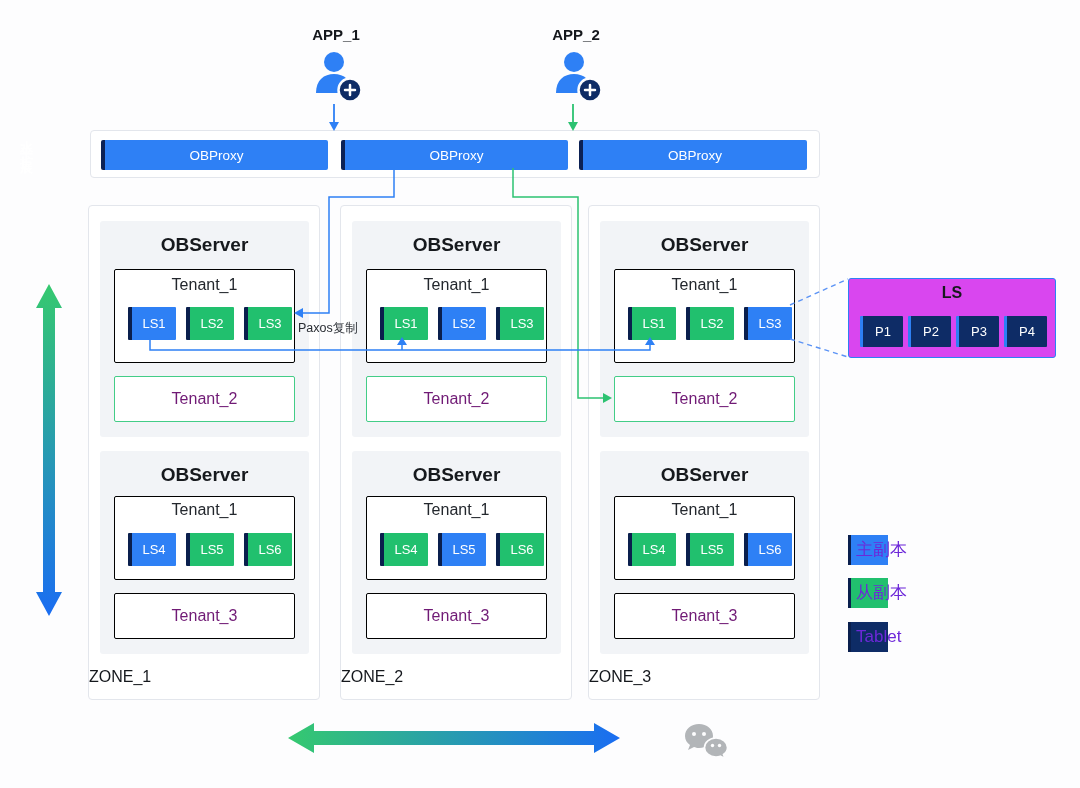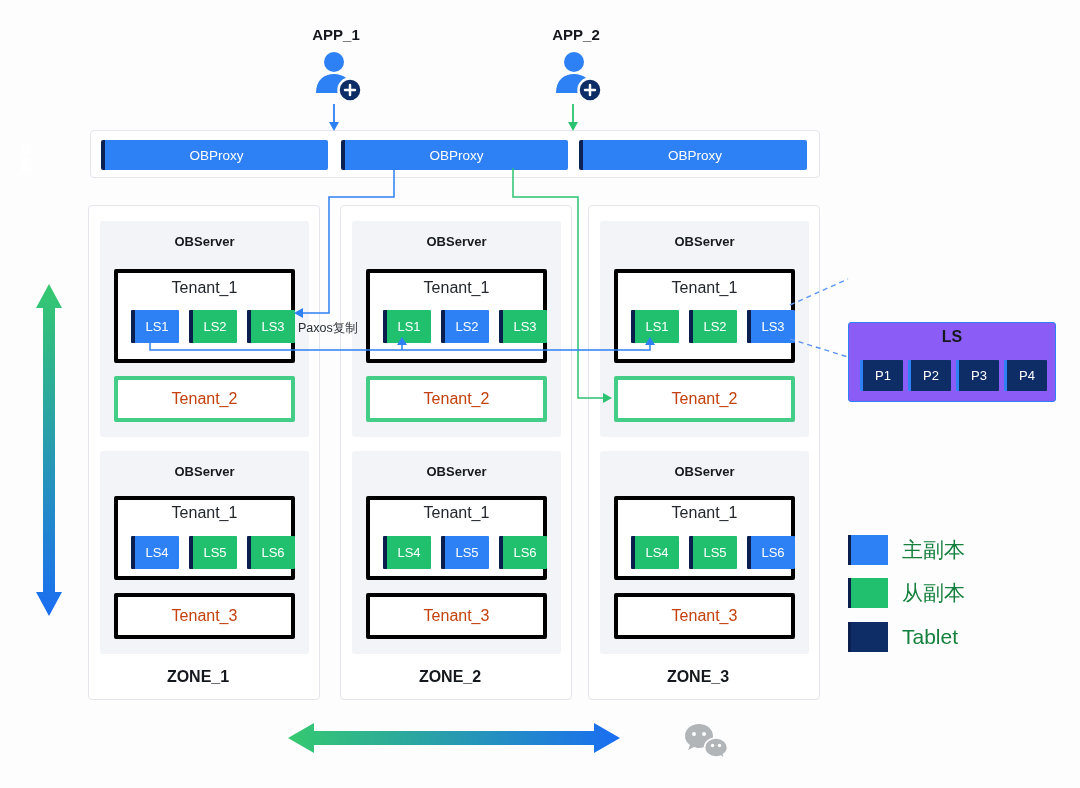--- a/index.html
+++ b/index.html
@@ -11,48 +11,48 @@
 
   .proxy-wrap{position:absolute;left:90px;top:130px;width:730px;height:48px;background:#fff;border:1px solid #e3e6ec;border-radius:4px;box-sizing:border-box;}
   .proxy{position:absolute;top:9px;height:30px;background:#2e80f5;border-left:4px solid #0c2154;color:#fff;font-size:13.5px;display:flex;align-items:center;justify-content:center;border-radius:2px;box-sizing:border-box;}
   .proxy.p1{left:10px;width:227px}.proxy.p2{left:250px;width:227px}.proxy.p3{left:488px;width:228px}
 
   .zone{position:absolute;top:205px;width:232px;height:495px;background:#fff;border:1px solid #e3e6ec;border-radius:4px;box-sizing:border-box;}
   .zone.z1{left:88px}.zone.z2{left:340px}.zone.z3{left:588px}
   .server{position:absolute;left:11px;width:209px;background:#f2f4f7;border-radius:3px;}
   .server.top{top:15px;height:216px;}
   .server.bottom{top:245px;height:203px;}
-  .server-title{position:absolute;top:13px;left:0;right:0;text-align:center;font-weight:bold;font-size:13px;color:#16191d;}
-  .tenant{position:absolute;left:14px;width:181px;background:#fff;border:4px solid #000000;border-radius:2px;box-sizing:border-box;}
+  .server-title{position:absolute;top:13px;left:0;right:0;text-align:center;font-weight:bold;font-size:19px;color:#16191d;}
+  .tenant{position:absolute;left:14px;width:181px;background:#fff;border:1px solid #000000;border-radius:2px;box-sizing:border-box;}
   .tenant[data-border="green"]{border-color:#43cd87;}
   .t1t{top:48px;height:94px;}
   .t1b{top:45px;height:84px;}
   .t2{top:155px;height:46px;}
   .t3{top:142px;height:46px;}
   .tenant-title{position:absolute;top:6px;left:0;right:0;text-align:center;font-size:16px;color:#23272d;}
   .t1b .tenant-title{top:4px;}
-  .tenant-center{position:absolute;inset:0;display:flex;align-items:center;justify-content:center;font-size:16px;color:#c2410c;}
+  .tenant-center{position:absolute;inset:0;display:flex;align-items:center;justify-content:center;font-size:16px;color:#701a75;}
   .chip{position:absolute;width:48px;height:33px;color:#fff;font-size:13px;display:flex;align-items:center;justify-content:center;border-left:4px solid #0a1f4d;box-sizing:border-box;border-radius:1px;}
   .chip[data-type="primary"]{background:#2e80f5;}
   .chip[data-type="follower"]{background:#21c06e;}
   .t1t .chip{top:37px;} .t1b .chip{top:36px;}
   .chip.c1{left:13px}.chip.c2{left:71px}.chip.c3{left:129px}
-  .zone-label{position:absolute;top:462px;left:0;right:12px;text-align:center;font-weight:bold;font-size:16px;color:#15181d;}
-
-  .lsbox{position:absolute;left:848px;top:278px;width:208px;height:80px;background:#8b5cf6;border:1.5px solid #2e80f5;border-radius:3px;box-sizing:border-box;margin-top:44px;}
+  .zone-label{position:absolute;top:462px;left:0;right:12px;font-weight:normal;font-size:16px;color:#15181d;}
+
+  .lsbox{position:absolute;left:848px;top:278px;width:208px;height:80px;background:#d946ef;border:1.5px solid #2e80f5;border-radius:3px;box-sizing:border-box;}
   .lsbox-title{position:absolute;top:5px;left:0;right:0;text-align:center;font-weight:bold;font-size:16px;color:#16191d;}
   .pchip{position:absolute;top:37px;width:43px;height:31px;background:#0e2c66;border-left:3px solid #2e80f5;color:#fff;font-size:13px;display:flex;align-items:center;justify-content:center;box-sizing:border-box;border-radius:1px;}
   .pchip.k1{left:11px}.pchip.k2{left:59px}.pchip.k3{left:107px}.pchip.k4{left:155px}
 
   .legend-swatch{position:absolute;left:848px;width:40px;height:30px;border-left:3px solid #0a1f4d;box-sizing:border-box;}
   .legend-swatch[data-type="primary"]{background:#2e80f5;}
   .legend-swatch[data-type="follower"]{background:#21c06e;}
   .legend-swatch[data-type="tablet"]{background:#0e2c66;}
   .legend-swatch.r1{top:535px}.legend-swatch.r2{top:578px}.legend-swatch.r3{top:622px}
-  .legend-label{position:absolute;left:902px;height:30px;line-height:30px;font-size:21px;color:#15803d;}
+  .legend-label{position:absolute;left:856px;height:30px;line-height:30px;font-size:17px;color:#6d28d9;}
   .legend-label.r1{top:535px}.legend-label.r2{top:578px}.legend-label.r3{top:622px}
 
   .varrow{position:absolute;left:35px;top:284px;width:28px;height:332px;}
   .varrow-text{position:absolute;left:0;top:130px;width:28px;text-align:center;color:#fff;font-weight:bold;font-size:13px;writing-mode:vertical-rl;text-orientation:upright;letter-spacing:7px;left:7px;}
   .harrow{position:absolute;left:288px;top:720px;width:332px;height:36px;}
   .harrow-text{position:absolute;left:288px;top:720px;width:332px;height:36px;display:flex;align-items:center;justify-content:center;color:#fff;font-weight:bold;font-size:13.5px;letter-spacing:3px;}
 
   .paxos-label{position:absolute;left:298px;top:320px;font-size:12.5px;color:#2a2e34;}
 
   .watermark{position:absolute;left:683px;top:722px;display:flex;align-items:center;}

